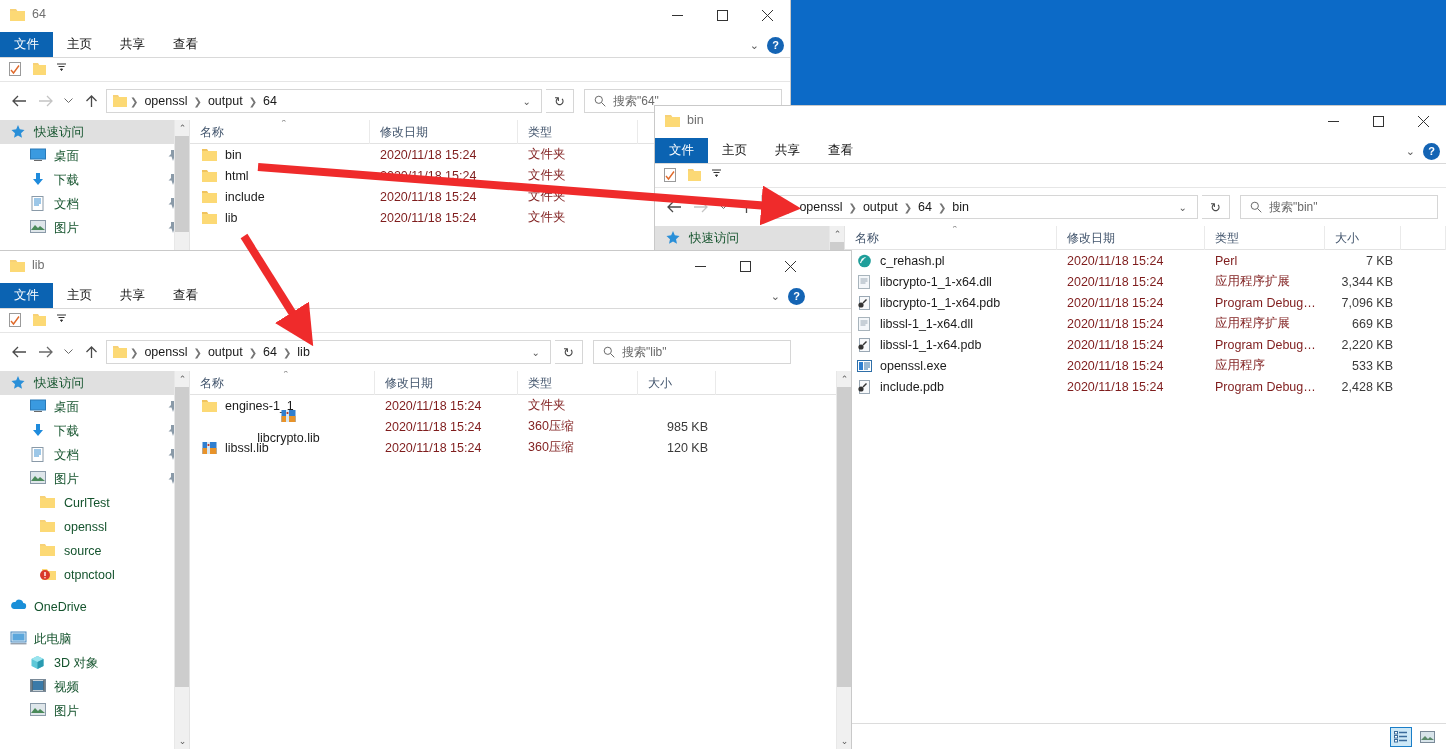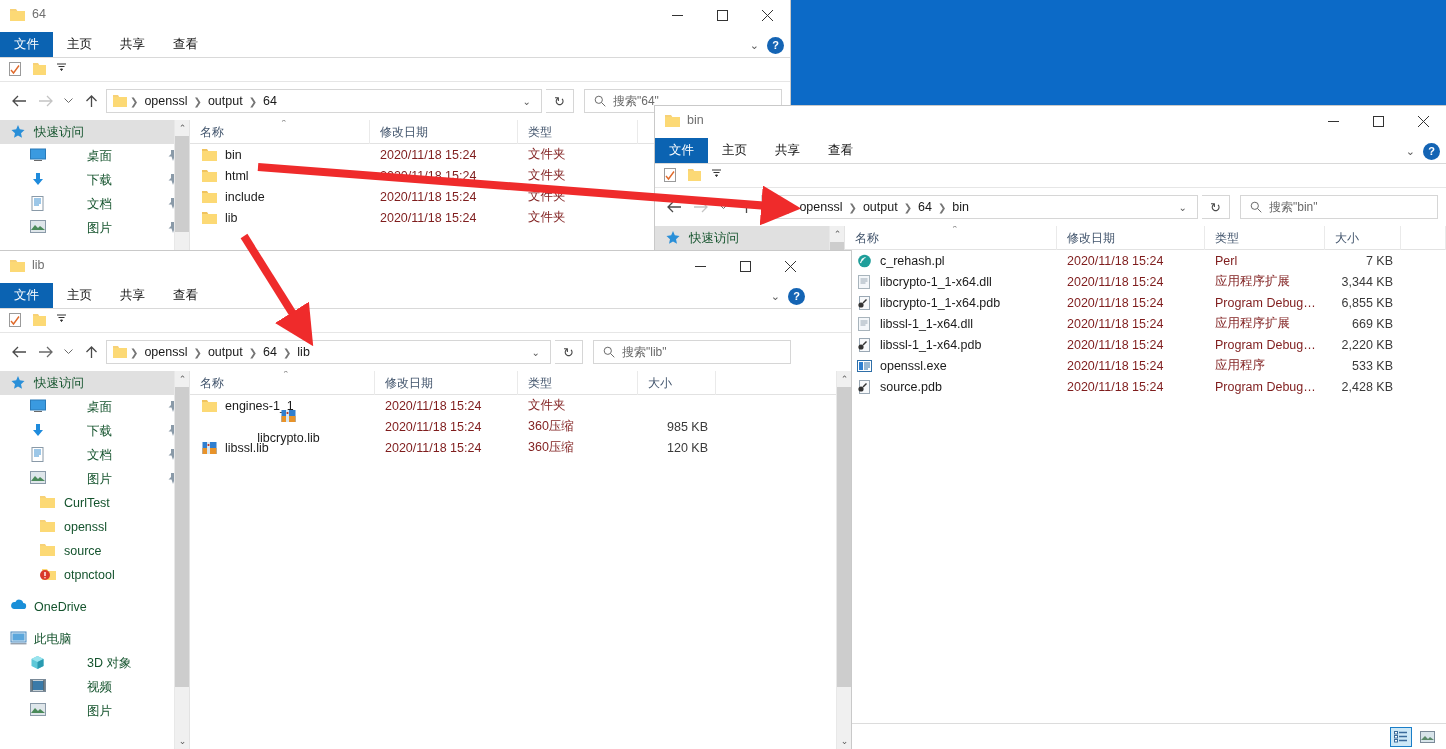--- a/index.html
+++ b/index.html
@@ -53,21 +53,21 @@
   .searchbox .ph { font-size:12px; color:#6a6a6a; }
 
   
   .wbody { display:flex; position:absolute; left:0; right:0; bottom:0; top:120px; }
   .navpane { width:190px; border-right:1px solid #e3e3e3; position:relative; background:#fff; overflow:hidden;}
   .navrow { height:24px; display:flex; align-items:center; font-size:12.5px; color:#14532d; position:relative;}
   .navrow .ni { width:17px; height:16px; margin-right:7px; flex:none; }
   .navrow.sel { background:#e0e0e0; }
   .navrow .pin { position:absolute; right:10px; top:5px; width:12px; height:13px; }
   .indent1 { padding-left:10px; }
-  .indent2 { padding-left:30px;gap:33px; }
+  .indent2 { padding-left:30px; }
   .indent3 { padding-left:40px; }
   .navscroll { position:absolute; right:0; top:0; bottom:0; width:15px; background:#f0f0f0;
                border-left:1px solid #e8e8e8;}
   .navthumb { position:absolute; left:0; width:15px; background:#cdcdcd; }
   .scrollcap { position:absolute; left:0; width:15px; height:16px; display:flex; align-items:center;
                justify-content:center; color:#5a5a5a; font-size:9px; }
 
   .listpane { flex:1; position:relative; overflow:hidden; background:#fff; }
   .colhdr { height:24px; display:flex; border-bottom:1px solid #e2e2e2; position:relative;
             font-size:12px; color:#40536b; }
@@ -481,21 +481,21 @@
             <div class="cname" style="width: 212px;">
               <svg width="15" height="14" viewBox="0 0 15 14">
                 <rect x="2.5" y="0.5" width="10" height="13" fill="#f7f9fb" stroke="#9aa8b4"></rect>
                 <circle cx="4" cy="9" r="2.6" fill="#333"></circle>
                 <path d="M6 7l3.5-3.5" stroke="#333" stroke-width="1.4"></path>
               </svg>
               <span>libcrypto-1_1-x64.pdb</span>
             </div>
             <div class="cdate" style="width: 148px; padding-left: 10px;">2020/11/18 15:24</div>
             <div class="ctype" style="width: 120px; padding-left: 10px;">Program Debug…</div>
-            <div class="csize" style="width: 76px; padding-right: 8px;">6,855 KB</div>
+            <div class="csize" style="width: 76px; padding-right: 8px;">7,096 KB</div>
           </div>
           <div class="frow">
             <div class="cname" style="width: 212px;">
               <svg width="15" height="14" viewBox="0 0 15 14">
                 <rect x="1.5" y="0.5" width="11" height="13" fill="#f4f7fa" stroke="#a8b4bc"></rect>
                 <path d="M3.5 4h7M3.5 6h7M3.5 8h5" stroke="#9aa8b4"></path>
               </svg>
               <span>libssl-1_1-x64.dll</span>
             </div>
             <div class="cdate" style="width: 148px; padding-left: 10px;">2020/11/18 15:24</div>
@@ -528,21 +528,21 @@
             <div class="ctype" style="width: 120px; padding-left: 10px;">应用程序</div>
             <div class="csize" style="width: 76px; padding-right: 8px;">533 KB</div>
           </div>
           <div class="frow">
             <div class="cname" style="width: 212px;">
               <svg width="15" height="14" viewBox="0 0 15 14">
                 <rect x="2.5" y="0.5" width="10" height="13" fill="#f7f9fb" stroke="#9aa8b4"></rect>
                 <circle cx="4" cy="9" r="2.6" fill="#333"></circle>
                 <path d="M6 7l3.5-3.5" stroke="#333" stroke-width="1.4"></path>
               </svg>
-              <span>source.pdb</span>
+              <span>include.pdb</span>
             </div>
             <div class="cdate" style="width: 148px; padding-left: 10px;">2020/11/18 15:24</div>
             <div class="ctype" style="width: 120px; padding-left: 10px;">Program Debug…</div>
             <div class="csize" style="width: 76px; padding-right: 8px;">2,428 KB</div>
           </div>
         </div>
     </div>
   </div>
 
   <div class="statusbar">

